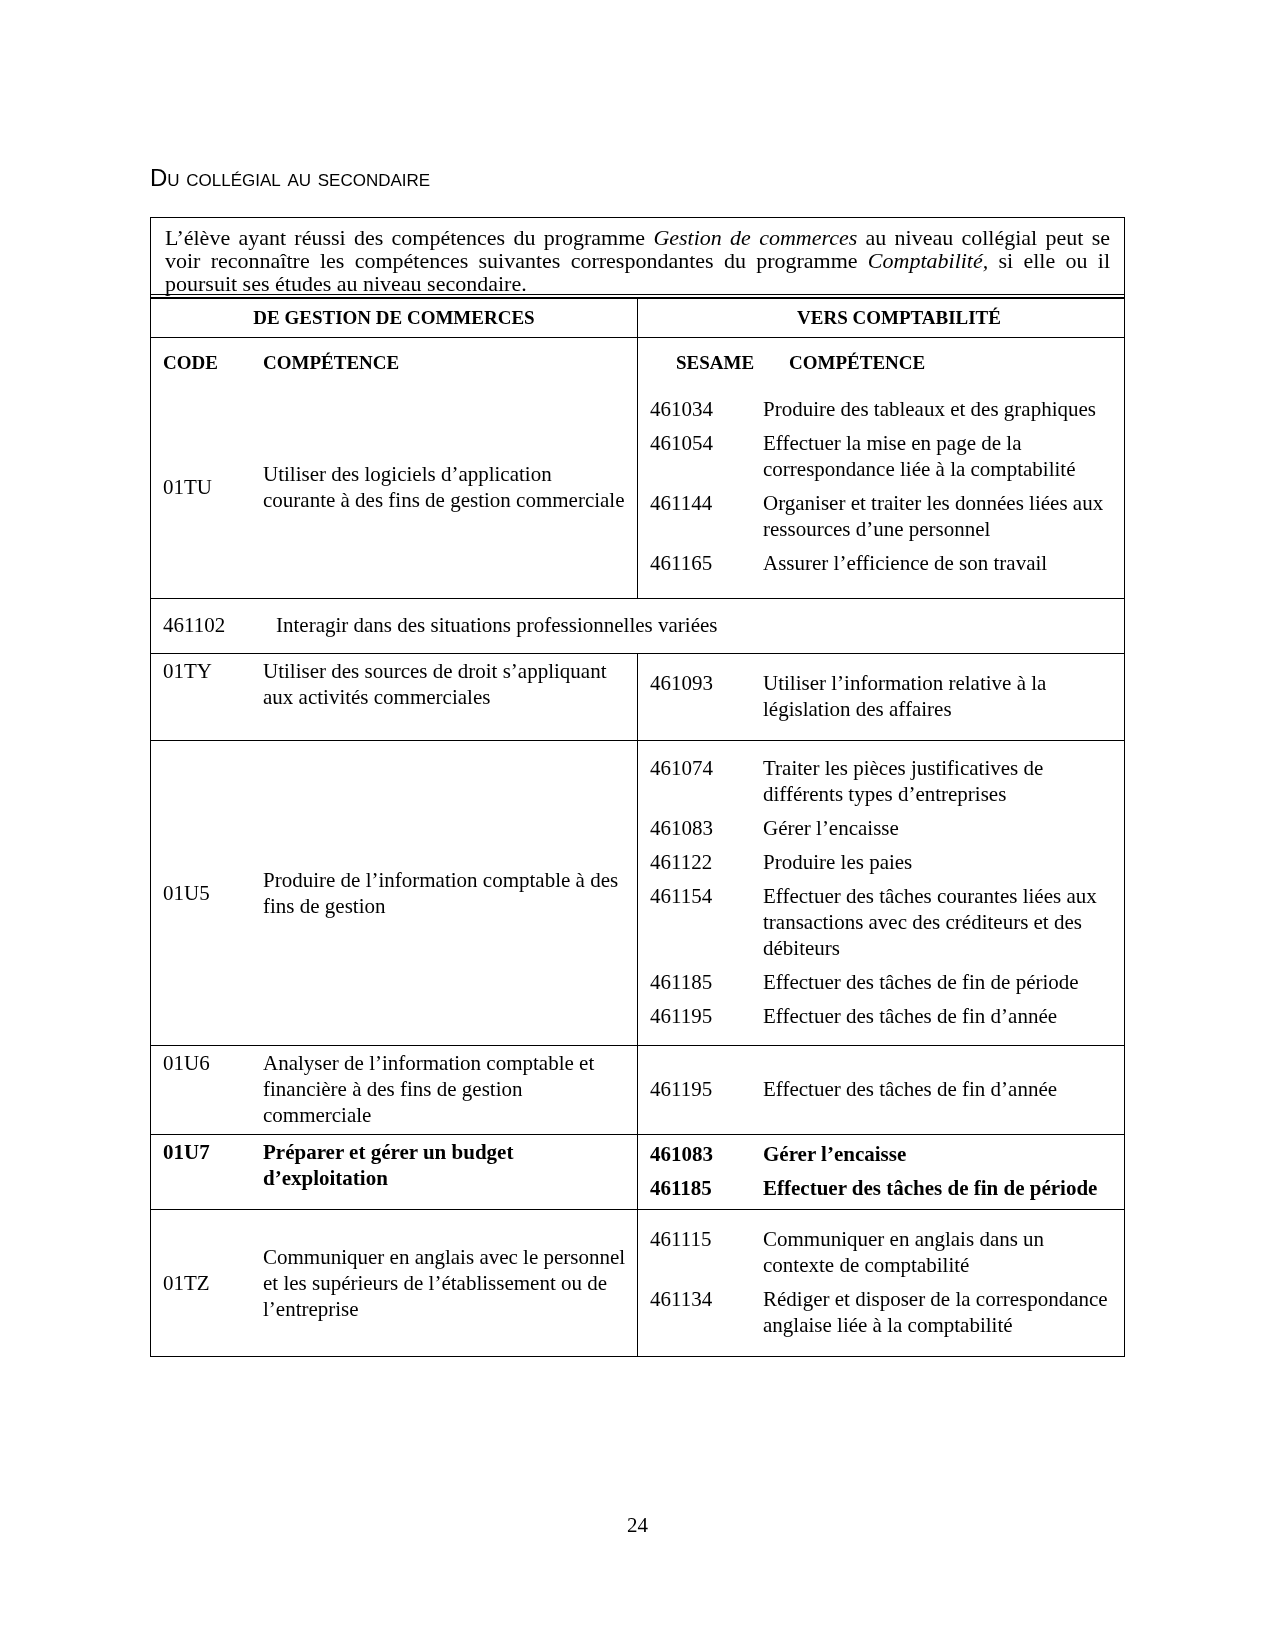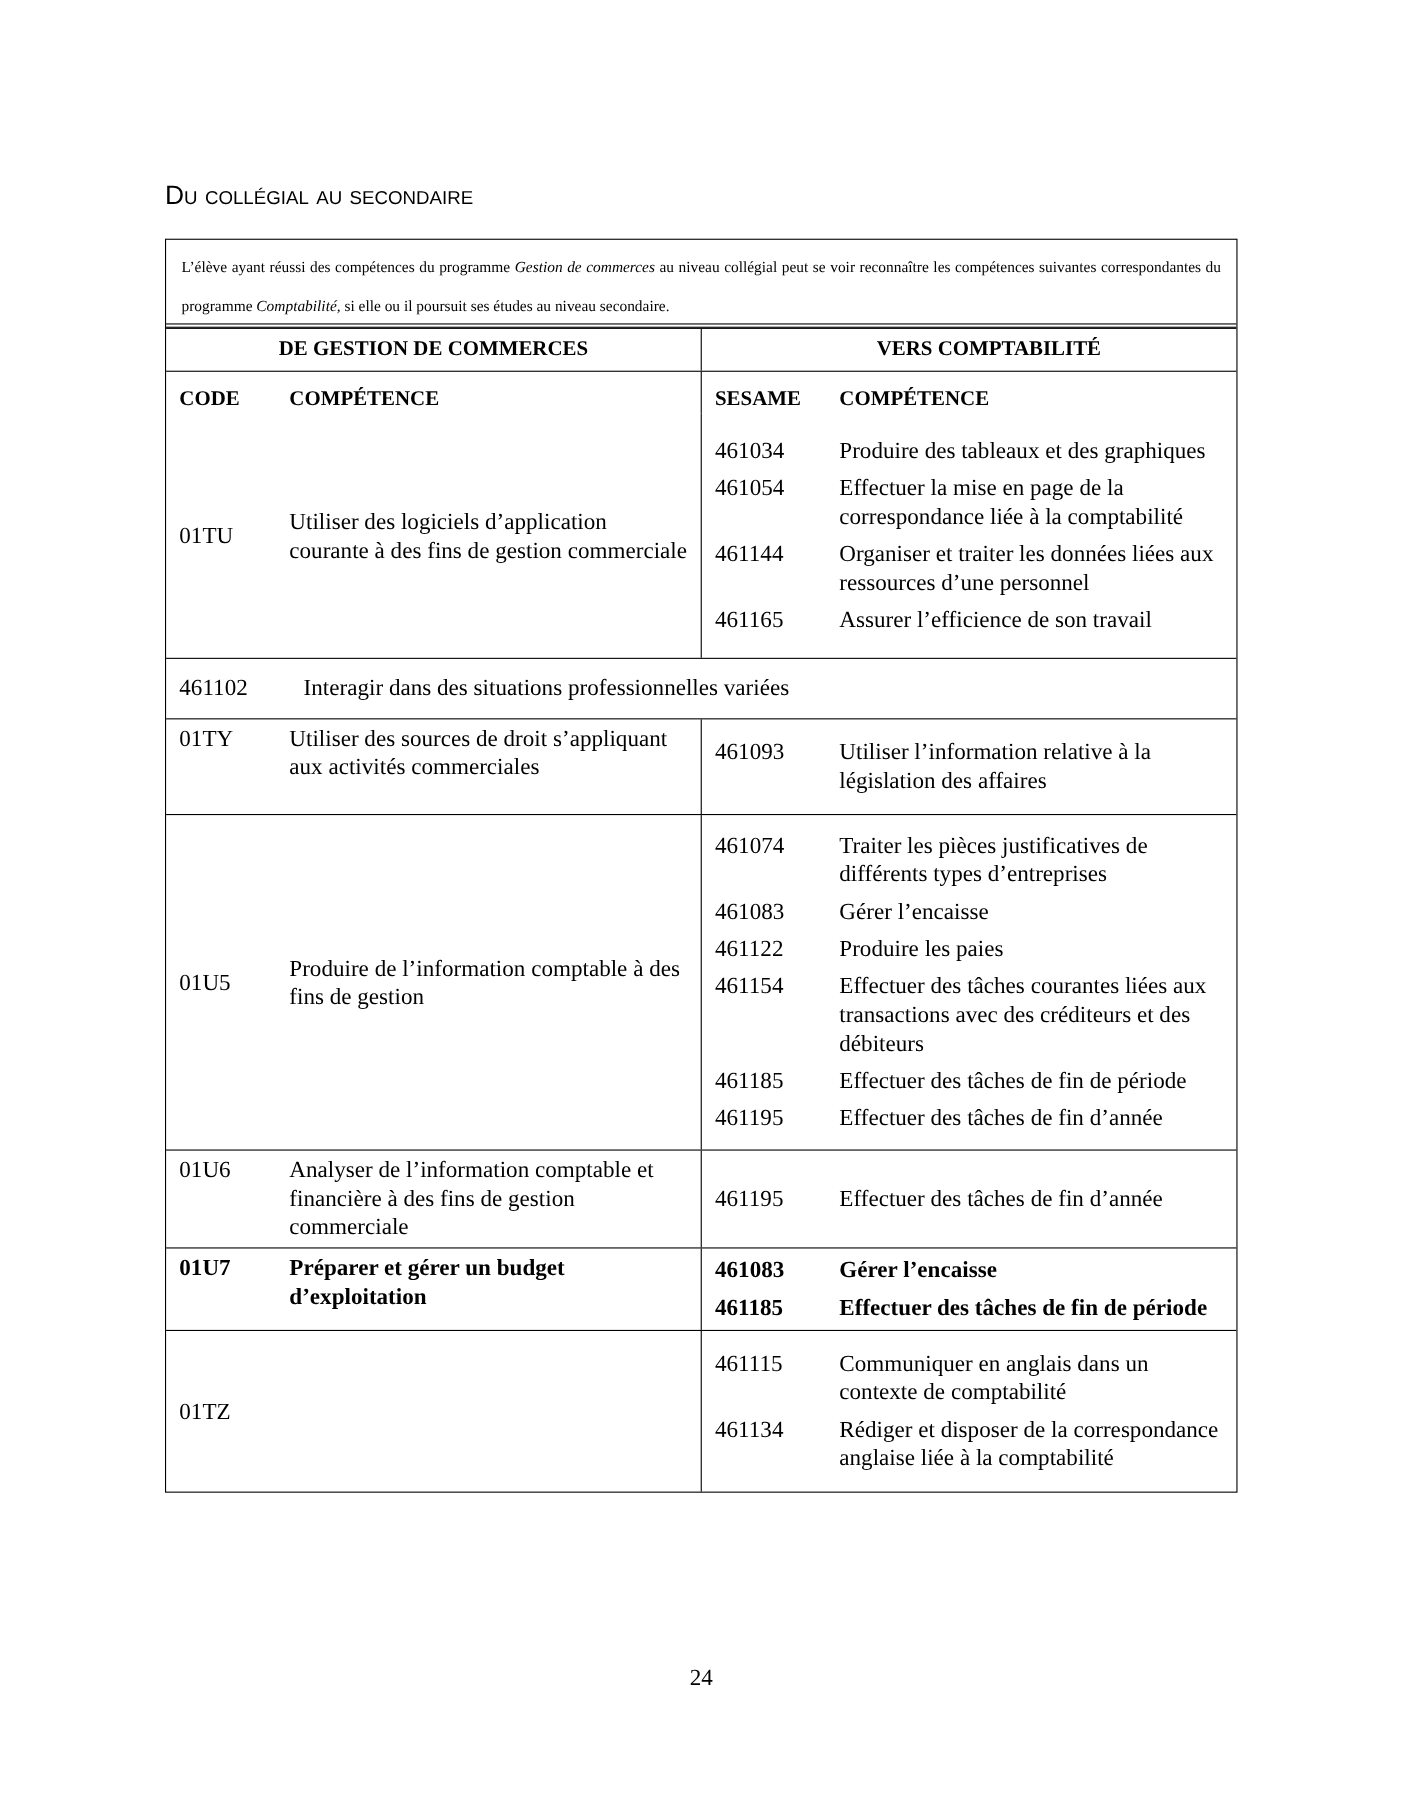--- a/index.html
+++ b/index.html
@@ -11,32 +11,32 @@
       position: absolute; left: 150px; top: 164px;
       font-family: "Liberation Sans", "DejaVu Sans", sans-serif;
       font-weight: normal; font-size: 24px; font-variant: small-caps;
       letter-spacing: 0px;
     }
     .tbl {
       position: absolute; left: 150px; top: 217px; width: 975px;
       border: 1.5px solid #000; box-sizing: border-box;
     }
     .intro {
-      padding: 8px 14px 4px 14px; font-size: 14px; line-height: 36px;
+      padding: 8px 14px 4px 14px; font-size: 22px; line-height: 23px;
       text-align: justify; height: 80px; box-sizing: border-box;
       border-bottom: 4px double #000;
     }
     .intro p { margin: 0; }
     .row { display: flex; border-top: 1.5px solid #000; }
     .row:first-of-type { border-top: none; }
     .half { box-sizing: border-box; }
     .left { width: 487px; border-right: 1.5px solid #000; }
     .right { flex: 1; }
     .hdr1 { height: 38px; font-weight: bold; font-size: 19px; text-align: center; line-height: 38px; gap: 36px; }
-    .hdr2 { height: 38px; font-weight: bold; font-size: 19px; line-height: 22px; }
+    .hdr2 { height: 38px; font-weight: bold; font-size: 19px; line-height: 22px; gap: 26px; }
     .hdr2 .half { display: flex; align-items: flex-end; padding-bottom: 2px; }
     .hdr2 .c1 { width: 112px; padding-left: 12px; box-sizing: border-box; }
     .hdr2 .c2 { padding-left: 0px; }
     .hdr2 .r1 { width: 125px; padding-left: 12px; box-sizing: border-box; }
     .body-row .left { display: flex; align-items: center; }
     .body-row .left.top { align-items: flex-start; padding-top: 4px; }
     .code { width: 112px; padding-left: 12px; box-sizing: border-box; font-size: 21px; line-height: 26px; flex-shrink: 0; }
     .comp { flex: 1; font-size: 21px; line-height: 26px; padding-right: 10px; }
     .right.sub { display: flex; flex-direction: column; justify-content: center; padding: 2px 0 4px 0; }
     .sub-item { display: flex; font-size: 21px; line-height: 26px; margin: 4px 0; }
@@ -174,20 +174,21 @@
           </div>
           <div class="sub-item">
             <div class="ses">461185</div>
             <div class="txt">Effectuer des tâches de fin de période</div>
           </div>
         </div>
       </div>
       <div class="row body-row" style="min-height: 146px;">
         <div class="half left">
           <div class="code">01TZ</div>
+          <div class="comp">Communiquer en anglais avec le personnel et les supérieurs de l’établissement ou de l’entreprise</div>
         </div>
         <div class="half right sub">
           <div class="sub-item">
             <div class="ses">461115</div>
             <div class="txt">Communiquer en anglais dans un contexte de comptabilité</div>
           </div>
           <div class="sub-item">
             <div class="ses">461134</div>
             <div class="txt">Rédiger et disposer de la correspondance anglaise liée à la comptabilité</div>
           </div>

